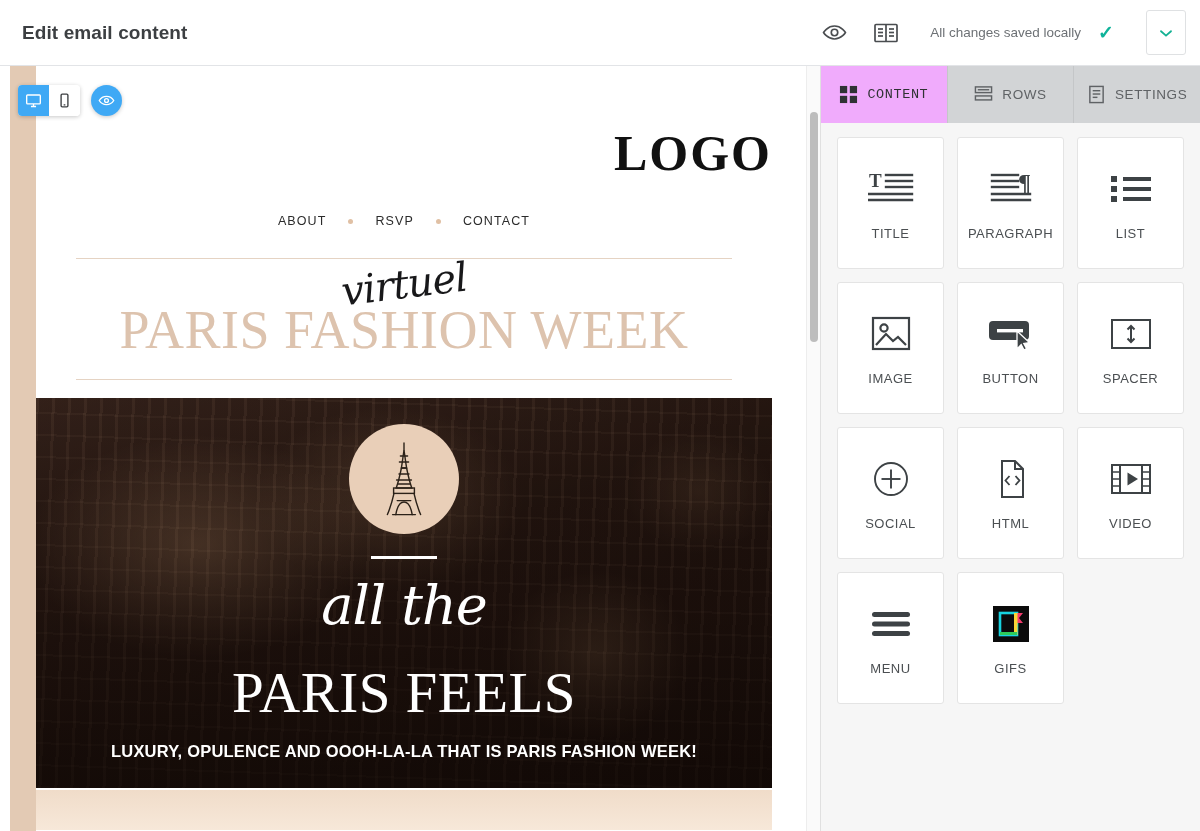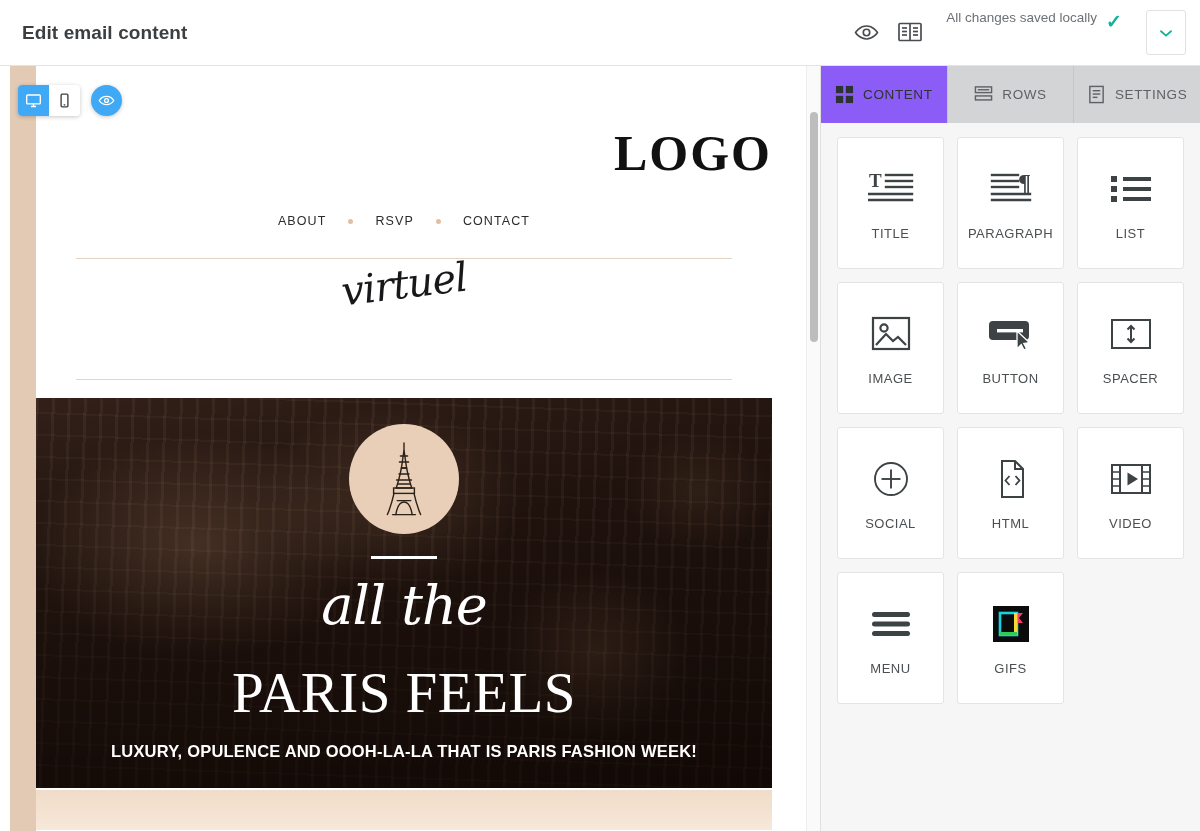--- a/index.html
+++ b/index.html
@@ -18,21 +18,21 @@
     border-bottom: 1px solid #e2e4e7;
     display: flex; align-items: center;
   }
   .topbar-title {
     margin-left: 22px;
     font-size: 19px; font-weight: bold;
     color: #3c3f42; letter-spacing: .1px;
   }
   .topbar-right {
     margin-left: auto; margin-right: 14px;
-    display: flex; align-items: flex-start; gap: 0;
+    display: flex; align-items: center; gap: 8px;
   }
   .tb-icon {
     width: 44px; height: 44px;
     display: flex; align-items: center; justify-content: center;
     cursor: pointer; color: #4a4d50;
   }
   .saved-text {
     font-size: 13.5px; color: #6d7175;
     margin: 0 9px 0 14px; white-space: nowrap;
   }
@@ -231,21 +231,21 @@
     display: flex; height: 57px;
     background: #d2d4d6;
   }
   .ptab {
     flex: 1; display: flex; align-items: center; justify-content: center;
     gap: 9px; cursor: pointer;
     font-size: 13.5px; letter-spacing: .6px; color: #5f6265;
     border-right: 1px solid #c4c6c8;
   }
   .ptab:last-child { border-right: none; }
-  .ptab.active { background: #8b5cf6; color: #2f3234; }
+  .ptab.active { background: #f0abfc; color: #2f3234; font-family: Liberation Mono, monospace; }
   .panel-grid {
     display: grid;
     grid-template-columns: repeat(3, 1fr);
     gap: 13px;
     padding: 14px 16px;
   }
   .blk {
     background: #ffffff;
     border: 1px solid #e4e4e4;
     border-radius: 3px;
@@ -345,20 +345,21 @@
       <a>ABOUT</a>
       <span class="dot"></span>
       <a>RSVP</a>
       <span class="dot"></span>
       <a>CONTACT</a>
     </div>
 
     <div class="em-rule"></div>
 
     <div class="em-head">
+      <div class="em-head-main">PARIS FASHION WEEK</div>
       <div class="em-head-script">virtuel</div>
     </div>
     <div class="em-rule2"></div>
 
     <div class="em-hero">
       <div class="hero-photo"></div>
       <div class="hero-shade"></div>
 
       <div class="hero-badge">
         <span style="display:flex;">

